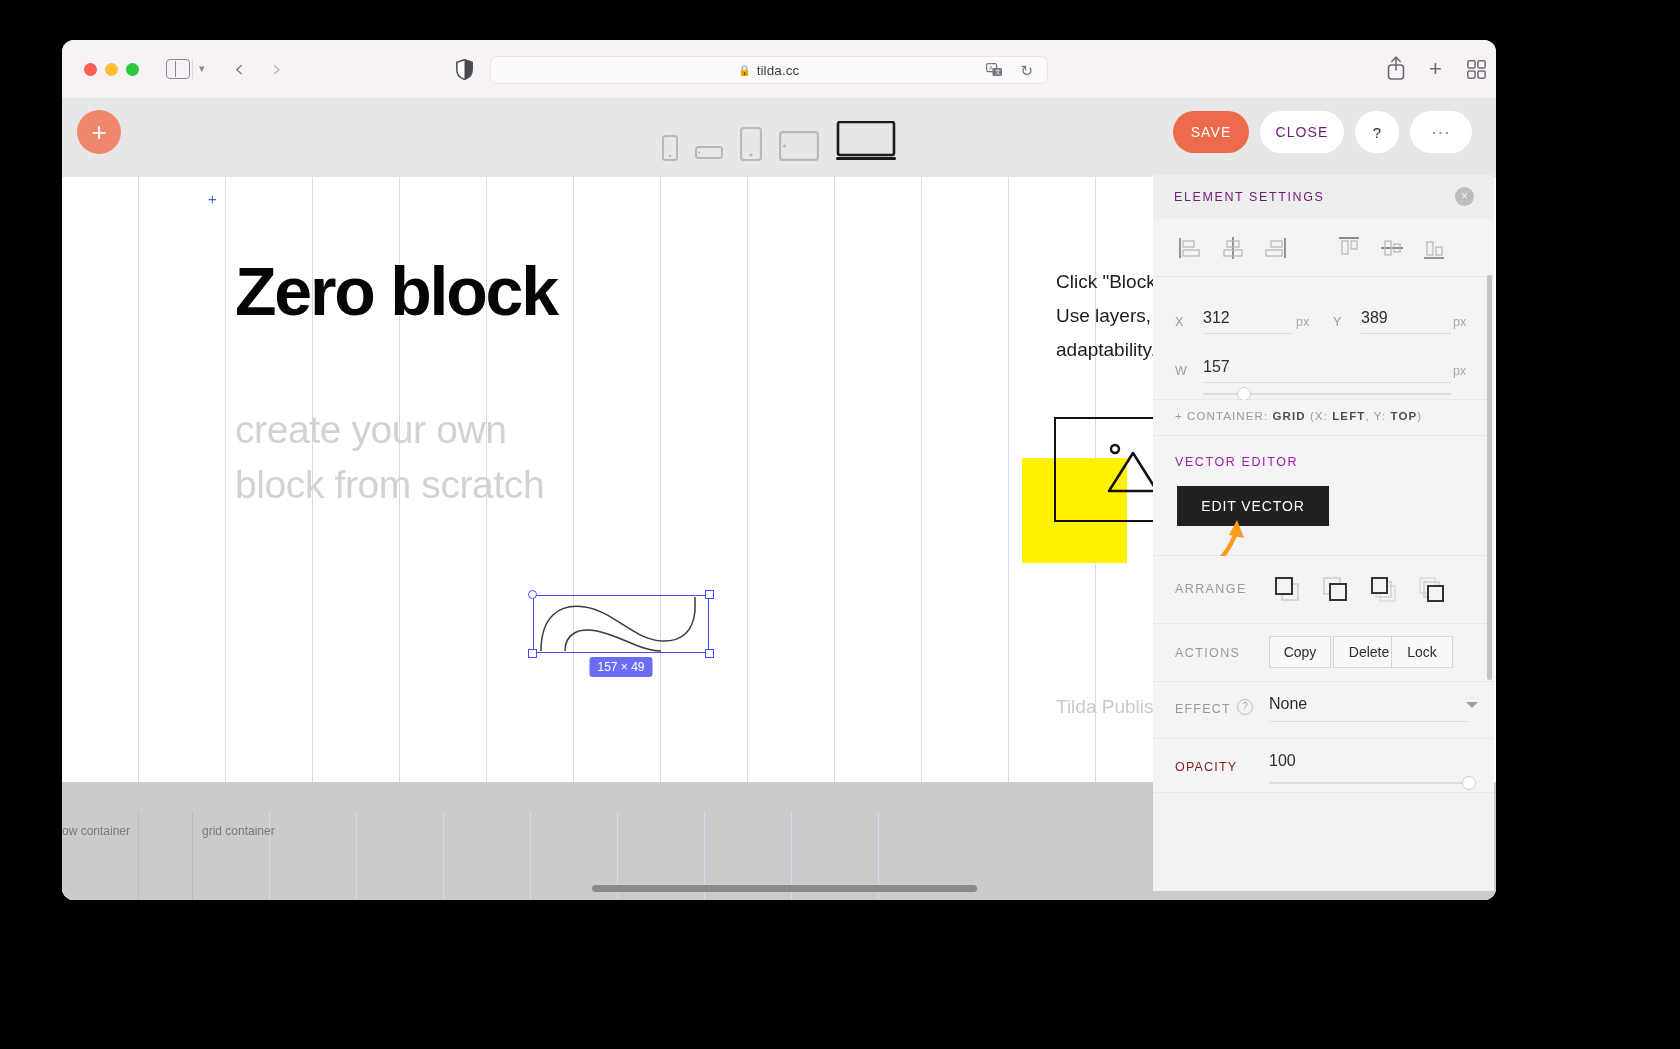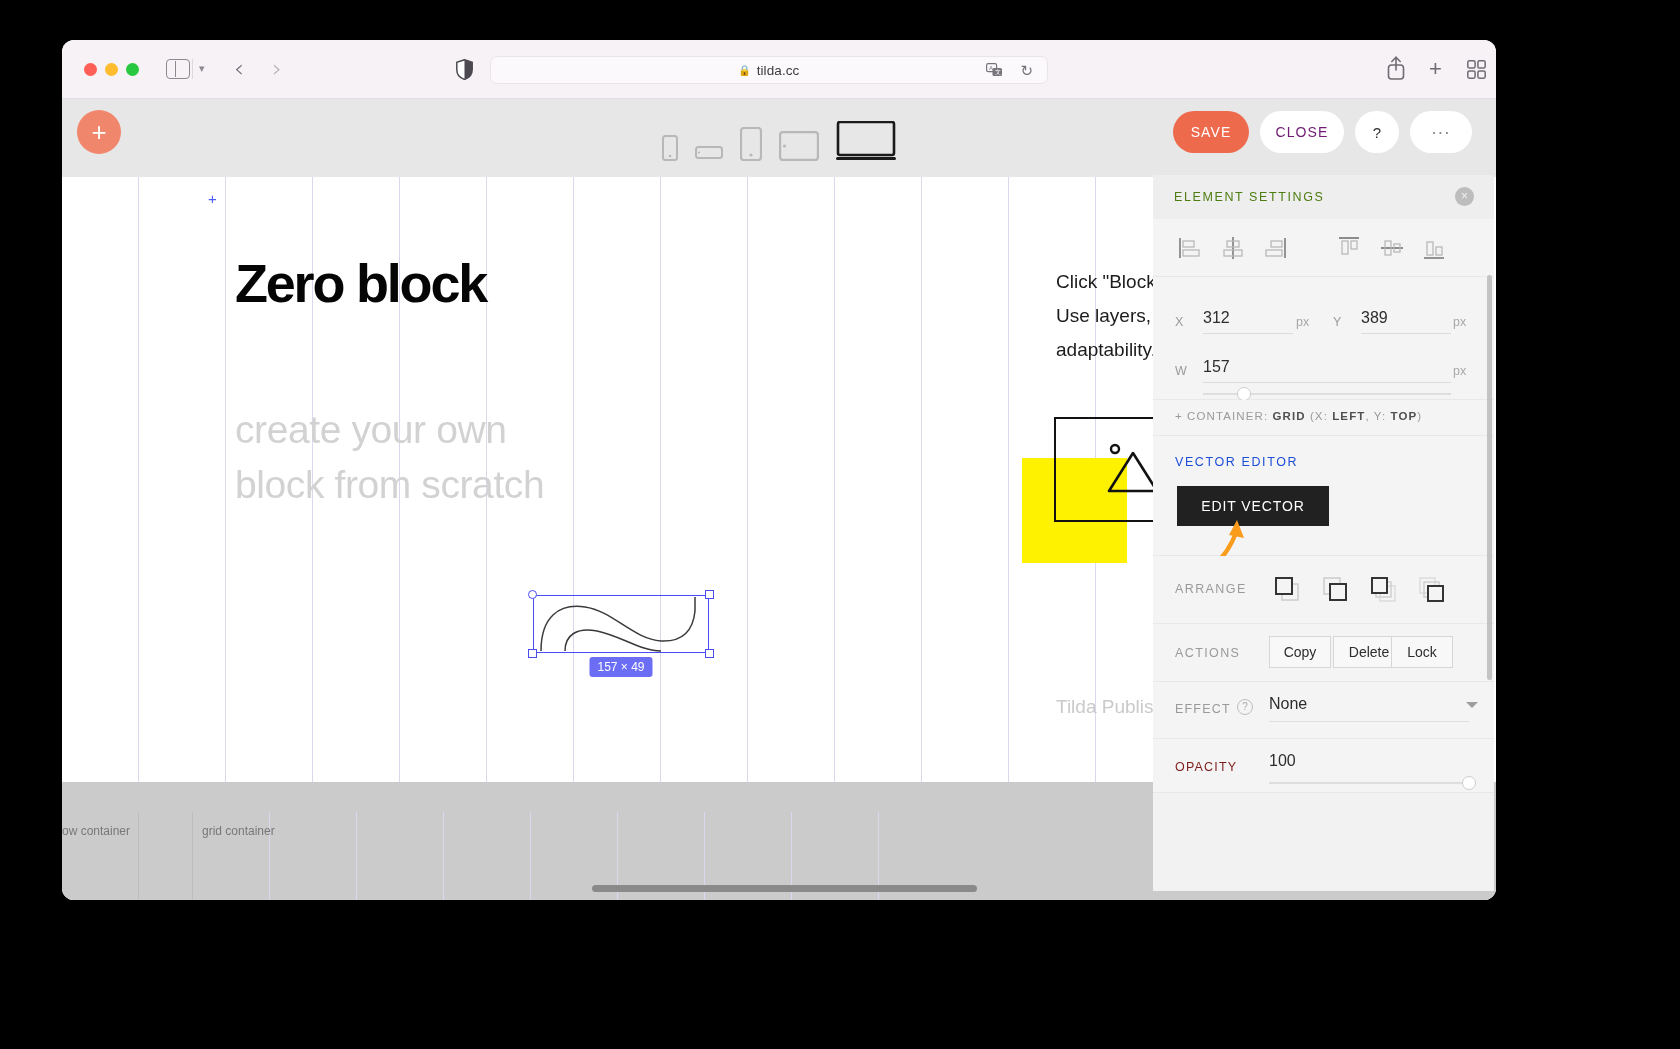--- a/index.html
+++ b/index.html
@@ -93,21 +93,21 @@
   #canvas-page {
     position: absolute; left: 76px; top: 0; right: 0; height: 605px; background: #fff;
   }
   .grid-line { position: absolute; top: 0; bottom: 0; width: 1px; background: #d9d9ee; }
 
   #plus-marker { position: absolute; left: 70px; top: 14px; color: #4a5cf5; font-size: 15px;
      line-height: 15px; font-weight: 400; }
 
   #zero-block-title {
     position: absolute; left: 97px; top: 75px;
-    font-size: 54px; font-weight: bold; color: #050505; letter-spacing: -2.2px;
+    font-size: 68px; font-weight: bold; color: #050505; letter-spacing: -2.2px;
     font-family: "Liberation Sans", sans-serif;
   }
   #subtitle-text {
     position: absolute; left: 97px; top: 225px;
     font-size: 39px; color: #d2d2d2; line-height: 55px; letter-spacing: -.4px;
   }
   #paragraph-text {
     position: absolute; left: 918px; top: 88px;
     font-size: 19px; color: #1c1c1c; line-height: 34px; width: 250px;
     white-space: nowrap; overflow: hidden;
@@ -153,21 +153,21 @@
   }
 
   
   #element-settings-panel {
     position: absolute; left: 1091px; top: 135px; width: 341px; height: 716px;
     background: #f2f2f2; overflow: hidden;
   }
   #panel-header {
     position: relative; height: 44px; background: #eeeeee;
   }
-  #panel-title { position: absolute; left: 21px; top: 15px; font-size: 12.5px; color: #4d7c0f;
+  #panel-title { position: absolute; left: 21px; top: 15px; font-size: 12.5px; color: #701a75;
     letter-spacing: 1.6px; }
   #panel-close { position: absolute; right: 20px; top: 12px; width: 19px; height: 19px;
     border-radius: 50%; background: #bdbdbd; color: #f2f2f2; font-size: 12px; line-height: 19px;
     text-align: center; }
 
   .panel-section { position: relative; background: #f4f4f4; border-bottom: 1px solid #e8e8e8; }
 
   #align-row { height: 58px; }
   .align-btn { position: absolute; top: 16px; width: 26px; height: 26px; }
   #align-left { left: 25px; }
@@ -197,21 +197,21 @@
   #w-slider { position: absolute; left: 50px; top: 116px; width: 248px; height: 2px; background: #dedede; }
   #w-slider-knob { position: absolute; left: 34px; top: -6px; width: 14px; height: 14px;
     border-radius: 50%; background: #fff; border: 1px solid #cdcdcd; }
 
   #container-section { height: 36px; }
   #container-line { position: absolute; left: 22px; top: 10px; font-size: 11.5px; color: #9a9a9a;
      letter-spacing: 1.1px; }
   #container-line b { color: #4f4f4f; font-weight: bold; }
 
   #vector-section { height: 120px; }
-  #vector-label { position: absolute; left: 22px; top: 19px; font-size: 12.5px; color: #1d4ed8;
+  #vector-label { position: absolute; left: 22px; top: 19px; font-size: 12.5px; color: #a21caf;
      letter-spacing: 1.6px; }
   #edit-vector-button {
     position: absolute; left: 24px; top: 50px; width: 152px; height: 40px;
     background: #212121; color: #fff; font-size: 14px; letter-spacing: .9px;
     display: flex; align-items: center; justify-content: center;
   }
   #arrow-annotation { position: absolute; left: 10px; top: 82px; width: 130px; height: 76px;
      pointer-events: none; }
 
   #arrange-section { height: 68px; }

